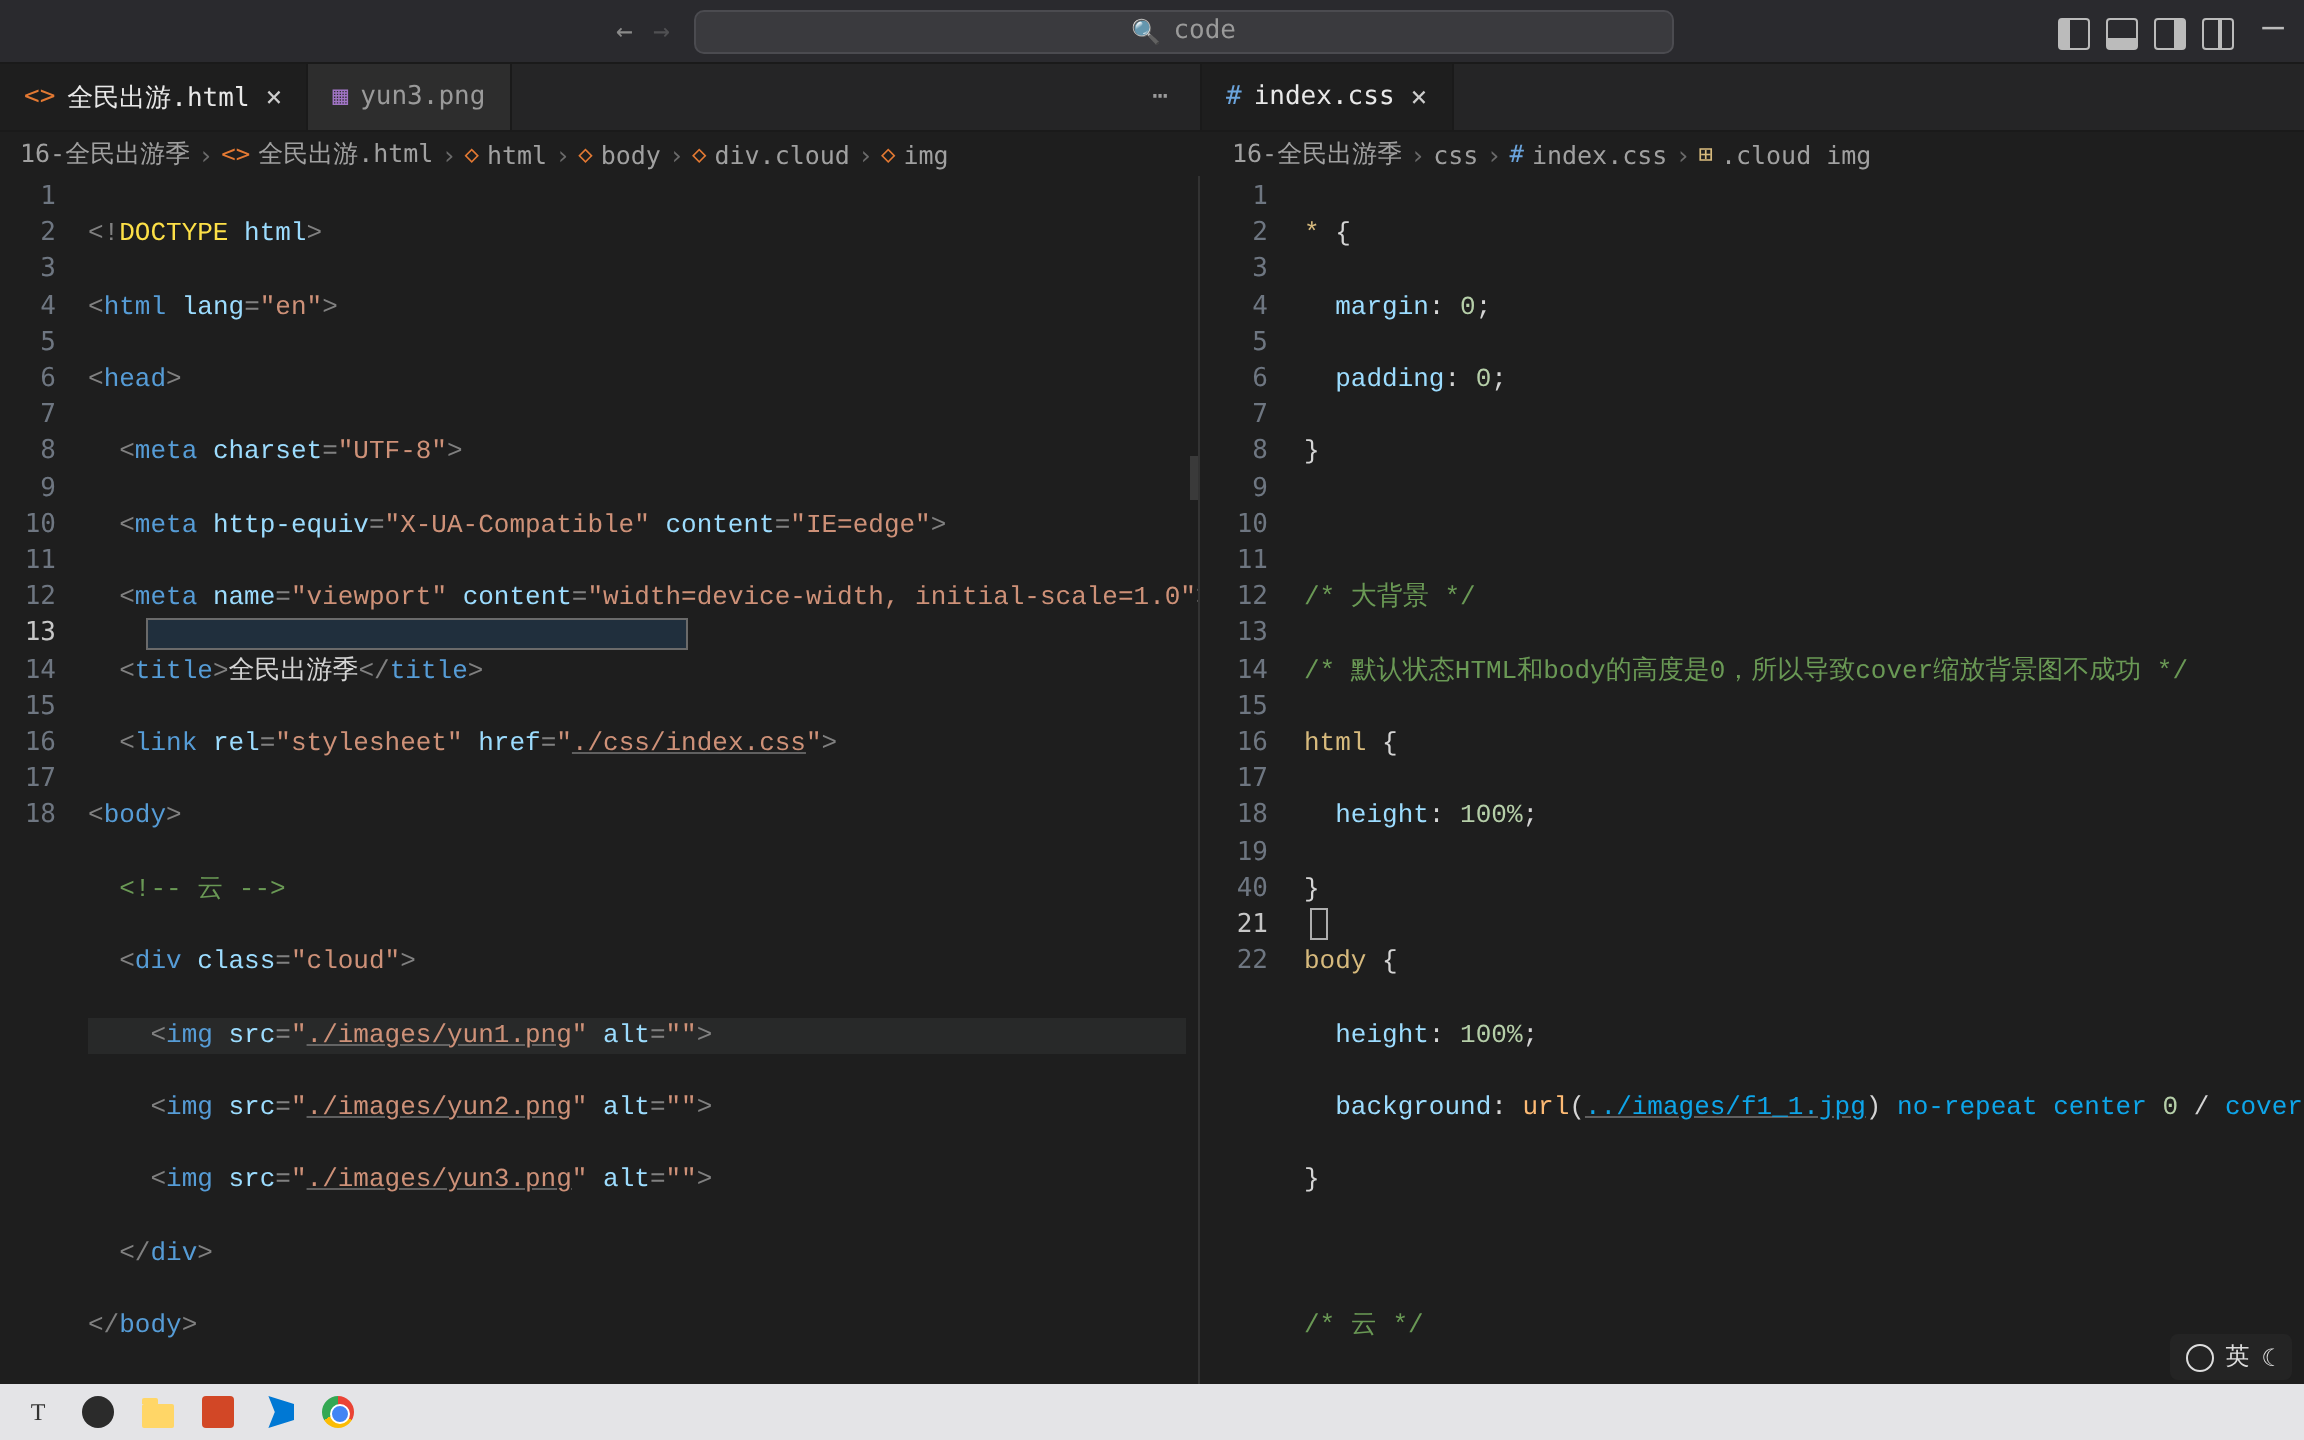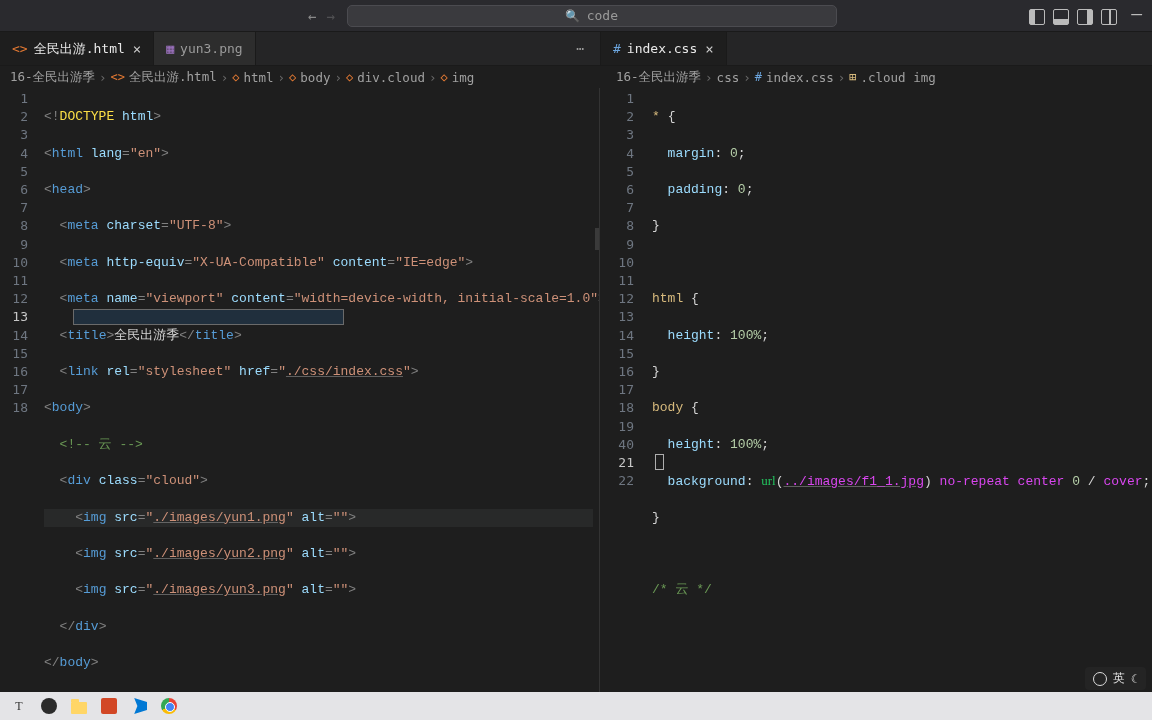--- a/index.html
+++ b/index.html
@@ -194,23 +194,23 @@
   
   .mtk-tag    { color: #569cd6; }
   .mtk-attr   { color: #9cdcfe; }
   .mtk-str    { color: #ce9178; }
   .mtk-punct  { color: #808080; }
   .mtk-text   { color: #d4d4d4; }
   .mtk-doctype{ color: #fde047; }
   .mtk-comment{ color: #6a9955; }
   .mtk-prop   { color: #9cdcfe; }
   .mtk-num    { color: #b5cea8; }
-  .mtk-val    { color: #d946ef; }
+  .mtk-val    { color: #0ea5e9; }
   .mtk-sel    { color: #d7ba7d; }
-  .mtk-func   { color: #22c55e; font-family: Liberation Serif, serif; }
+  .mtk-func   { color: #fdba74; }
   .underline  { text-decoration: underline; text-decoration-color: rgba(140,140,140,0.6); }
 
   
   .taskbar {
     position: absolute;
     left: 0; right: 0; bottom: 0;
     height: 28px;
     background: #e4e4e7;
     display: flex;
     align-items: center;
@@ -405,20 +405,22 @@
         <div>40</div>
         <div class="hl">21</div>
         <div>22</div>
     </div>
     <div class="code" style="left:52px">
 <div class="row"><span class="mtk-sel">*</span> <span class="mtk-text">{</span></div>
 <div class="row">  <span class="mtk-prop">margin</span><span class="mtk-text">:</span> <span class="mtk-num">0</span><span class="mtk-text">;</span></div>
 <div class="row">  <span class="mtk-prop">padding</span><span class="mtk-text">:</span> <span class="mtk-num">0</span><span class="mtk-text">;</span></div>
 <div class="row"><span class="mtk-text">}</span></div>
 <div class="row"></div>
+<div class="row"><span class="mtk-comment">/* 大背景 */</span></div>
+<div class="row"><span class="mtk-comment">/* 默认状态HTML和body的高度是0，所以导致cover缩放背景图不成功 */</span></div>
 <div class="row"><span class="mtk-sel">html</span> <span class="mtk-text">{</span></div>
 <div class="row">  <span class="mtk-prop">height</span><span class="mtk-text">:</span> <span class="mtk-num">100%</span><span class="mtk-text">;</span></div>
 <div class="row"><span class="mtk-text">}</span></div>
 <div class="row"><span class="mtk-sel">body</span> <span class="mtk-text">{</span></div>
 <div class="row">  <span class="mtk-prop">height</span><span class="mtk-text">:</span> <span class="mtk-num">100%</span><span class="mtk-text">;</span></div>
 <div class="row">  <span class="mtk-prop">background</span><span class="mtk-text">:</span> <span class="mtk-func">url</span><span class="mtk-text">(</span><span class="mtk-val underline">../images/f1_1.jpg</span><span class="mtk-text">)</span> <span class="mtk-val">no-repeat</span> <span class="mtk-val">center</span> <span class="mtk-num">0</span> <span class="mtk-text">/</span> <span class="mtk-val">cover</span><span class="mtk-text">;</span></div>
 <div class="row"><span class="mtk-text">}</span></div>
 <div class="row"></div>
 <div class="row"><span class="mtk-comment">/* 云 */</span></div>
 

